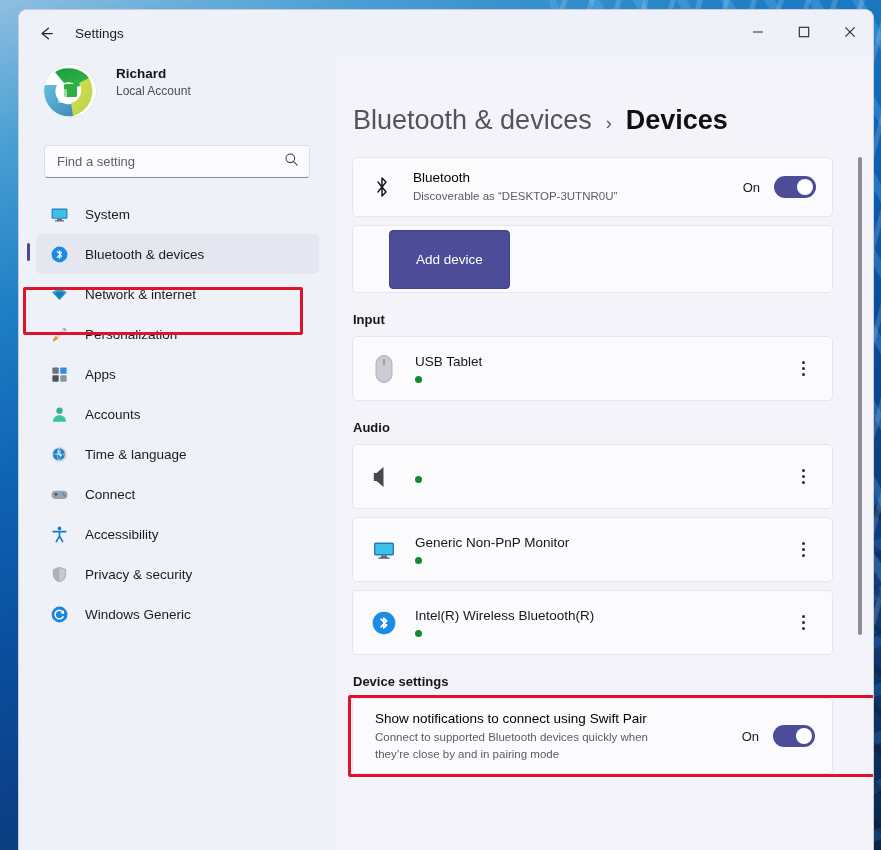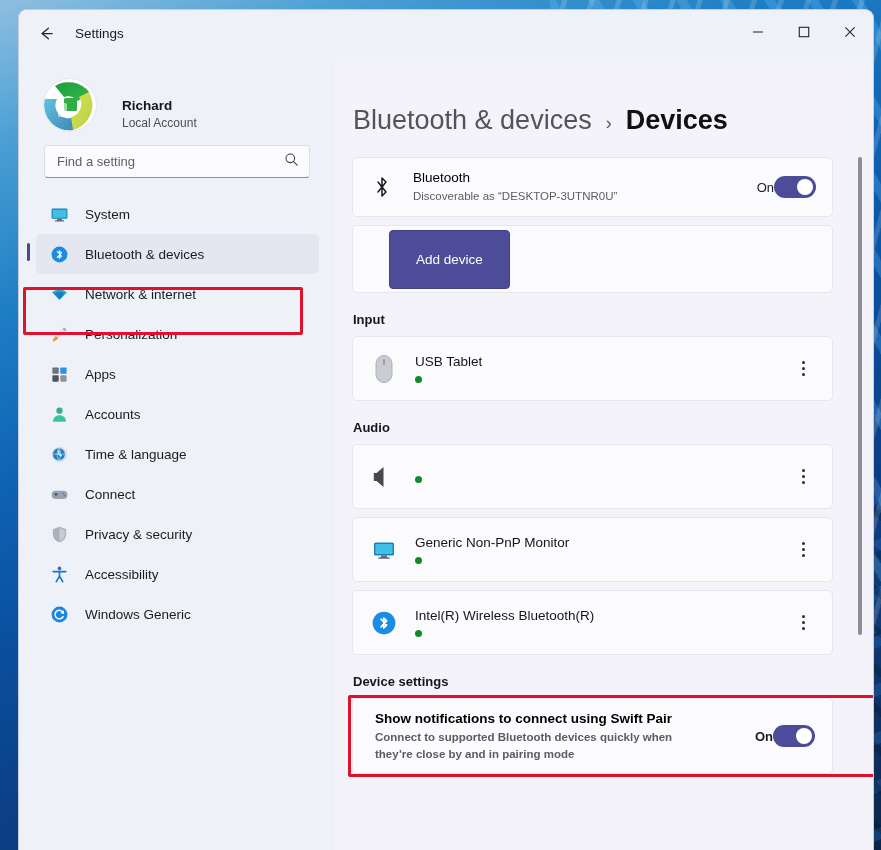--- a/index.html
+++ b/index.html
@@ -116,22 +116,22 @@
   #sidebar {
     width: 316px;
     flex: 0 0 316px;
     background: #eef1f8;
     padding: 0 16px;
     position: relative;
   }
 
   #account {
     display: flex;
-    align-items: flex-end;
-    gap: 26px;
+    align-items: flex-start;
+    gap: 20px;
     padding: 8px 0 0 9px;
     height: 74px;
   }
   #avatar {
     width: 52px; height: 52px;
     border-radius: 50%;
     overflow: hidden;
     flex: 0 0 52px;
     box-shadow: 0 0 0 1px rgba(0,0,0,0.04);
   }
@@ -281,20 +281,21 @@
   }
   .row-sub {
     font-size: 11.5px;
     color: #5b5b64;
     line-height: 1.45;
     margin-top: 2px;
   }
   .row-right {
     display: flex;
     align-items: center;
+    gap: 14px;
     margin-left: 14px;
   }
   .state-label {
     font-size: 13px;
     color: #1b1b1f;
   }
 
   
   .toggle {
     width: 42px; height: 22px;
@@ -561,35 +562,35 @@
                   <rect x="6.8" y="9.8" width="1.5" height="4.4" rx="0.7" fill="#4b525b"></rect>
                   <circle cx="16.4" cy="10.9" r="1.25" fill="#2e8fe0"></circle>
                   <circle cx="18.5" cy="13.4" r="1.25" fill="#2e8fe0"></circle>
                 </svg>
               </span>
               <span class="nav-label">Connect</span>
             </div>
             <div class="nav-item">
               <span class="nav-icon">
                 <svg width="19" height="19" viewBox="0 0 24 24">
-                  <path d="M12 2.2 L20.4 5.4 V11.6 C20.4 16.6 16.8 20.5 12 21.8 C7.2 20.5 3.6 16.6 3.6 11.6 V5.4 Z" fill="#aab2bc"></path>
-                  <path d="M12 3.9 L18.8 6.5 V11.6 C18.8 15.7 15.9 19 12 20.2 Z" fill="#c6ccd4"></path>
-                </svg>
-              </span>
-              <span class="nav-label">Privacy &amp; security</span>
-            </div>
-            <div class="nav-item">
-              <span class="nav-icon">
-                <svg width="19" height="19" viewBox="0 0 24 24">
                   <circle cx="12" cy="4.3" r="2.3" fill="#1878c8"></circle>
                   <path d="M4 8.3 H20" stroke="#1878c8" stroke-width="2.1" stroke-linecap="round"></path>
                   <path d="M12 8.3 V14 M12 14 L8 21 M12 14 L16 21" stroke="#1878c8" stroke-width="2.1" fill="none" stroke-linecap="round" stroke-linejoin="round"></path>
                 </svg>
               </span>
               <span class="nav-label">Accessibility</span>
+            </div>
+            <div class="nav-item">
+              <span class="nav-icon">
+                <svg width="19" height="19" viewBox="0 0 24 24">
+                  <path d="M12 2.2 L20.4 5.4 V11.6 C20.4 16.6 16.8 20.5 12 21.8 C7.2 20.5 3.6 16.6 3.6 11.6 V5.4 Z" fill="#aab2bc"></path>
+                  <path d="M12 3.9 L18.8 6.5 V11.6 C18.8 15.7 15.9 19 12 20.2 Z" fill="#c6ccd4"></path>
+                </svg>
+              </span>
+              <span class="nav-label">Privacy &amp; security</span>
             </div>
             <div class="nav-item">
               <span class="nav-icon">
                 <svg width="19" height="19" viewBox="0 0 24 24">
                   <circle cx="12" cy="12" r="10" fill="#1a86dd"></circle>
                   <path d="M17 10.6 A5.4 5.4 0 1 0 16.6 14.6" fill="none" stroke="#ffffff" stroke-width="1.8" stroke-linecap="round"></path>
                   <path d="M17.6 6.6 L17.3 11 L13 10.4 Z" fill="#ffffff"></path>
                 </svg>
               </span>
               <span class="nav-label">Windows Generic</span>
@@ -714,21 +715,21 @@
                     <i></i>
                   </div>
                 </div>
               </div>
             </div>
 
           <div class="section-head">Device settings</div>
 
           <div class="card" id="swift-card">
             <div id="swift-highlight"></div>
-            <div class="row" style="min-height:74px;padding-left:22px;padding-right:17px;font-weight:bold;">
+            <div class="row" style="min-height:74px;padding-left:22px;padding-right:17px;">
               <div class="row-main">
                 <div class="row-title">Show notifications to connect using Swift Pair</div>
                 <div class="row-sub">Connect to supported Bluetooth devices quickly when</div>
                 <div class="row-sub" style="margin-top:0">they’re close by and in pairing mode</div>
               </div>
               <div class="row-right">
                 <span class="state-label">On</span>
                 <div class="toggle">
                     <span class="knob"></span>
                   </div>

